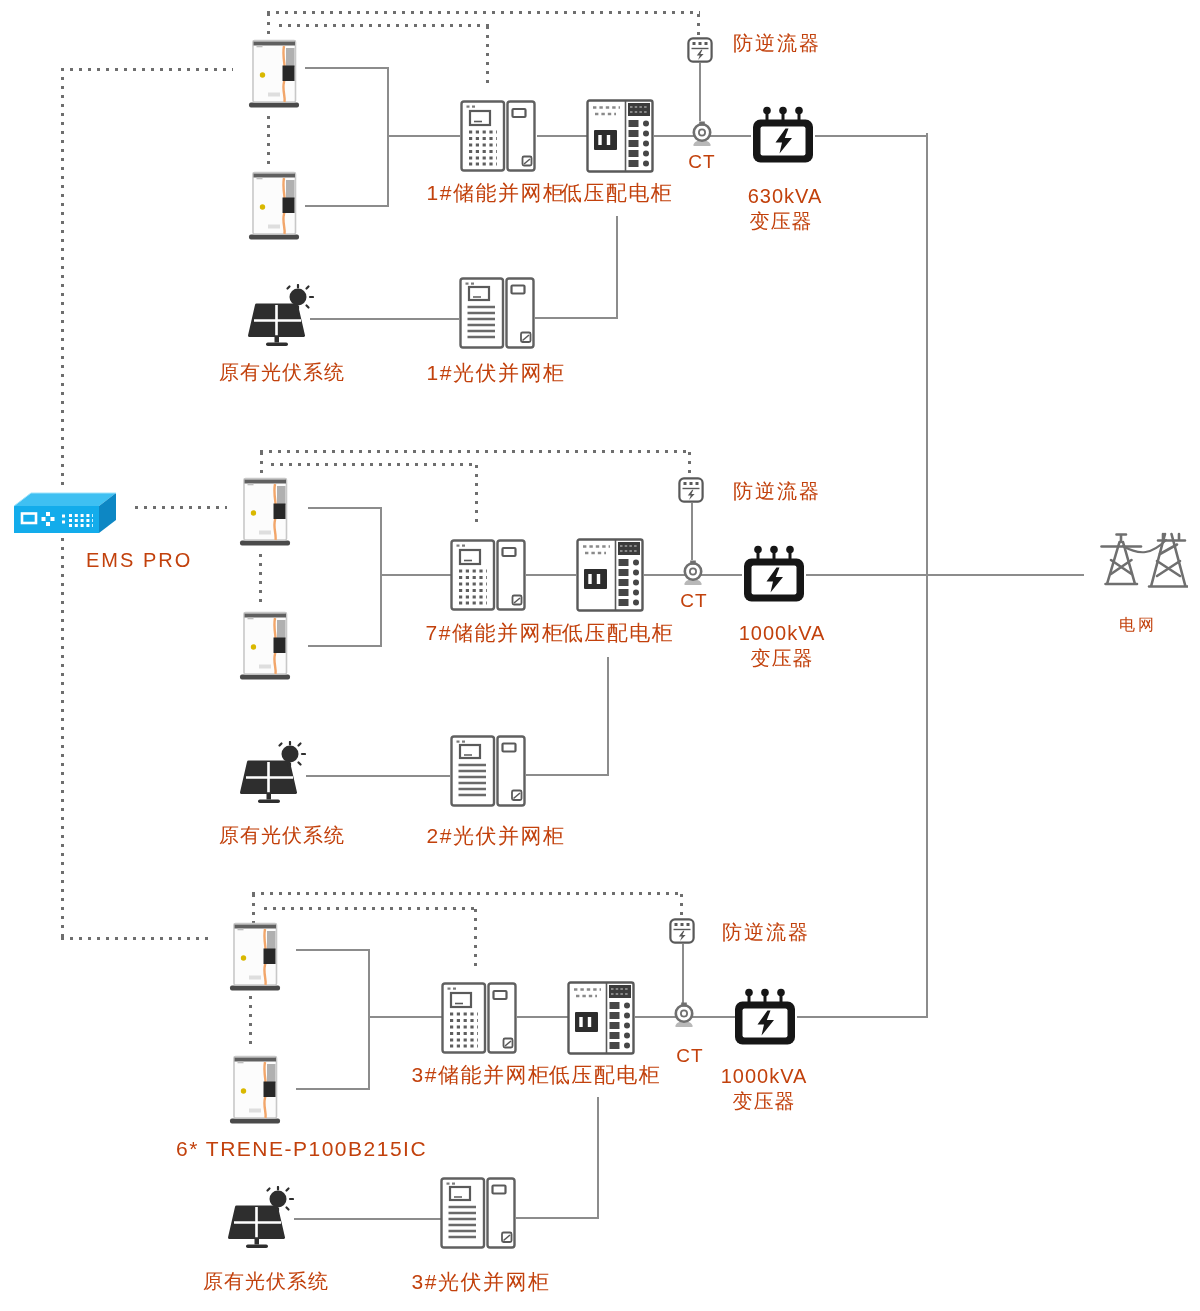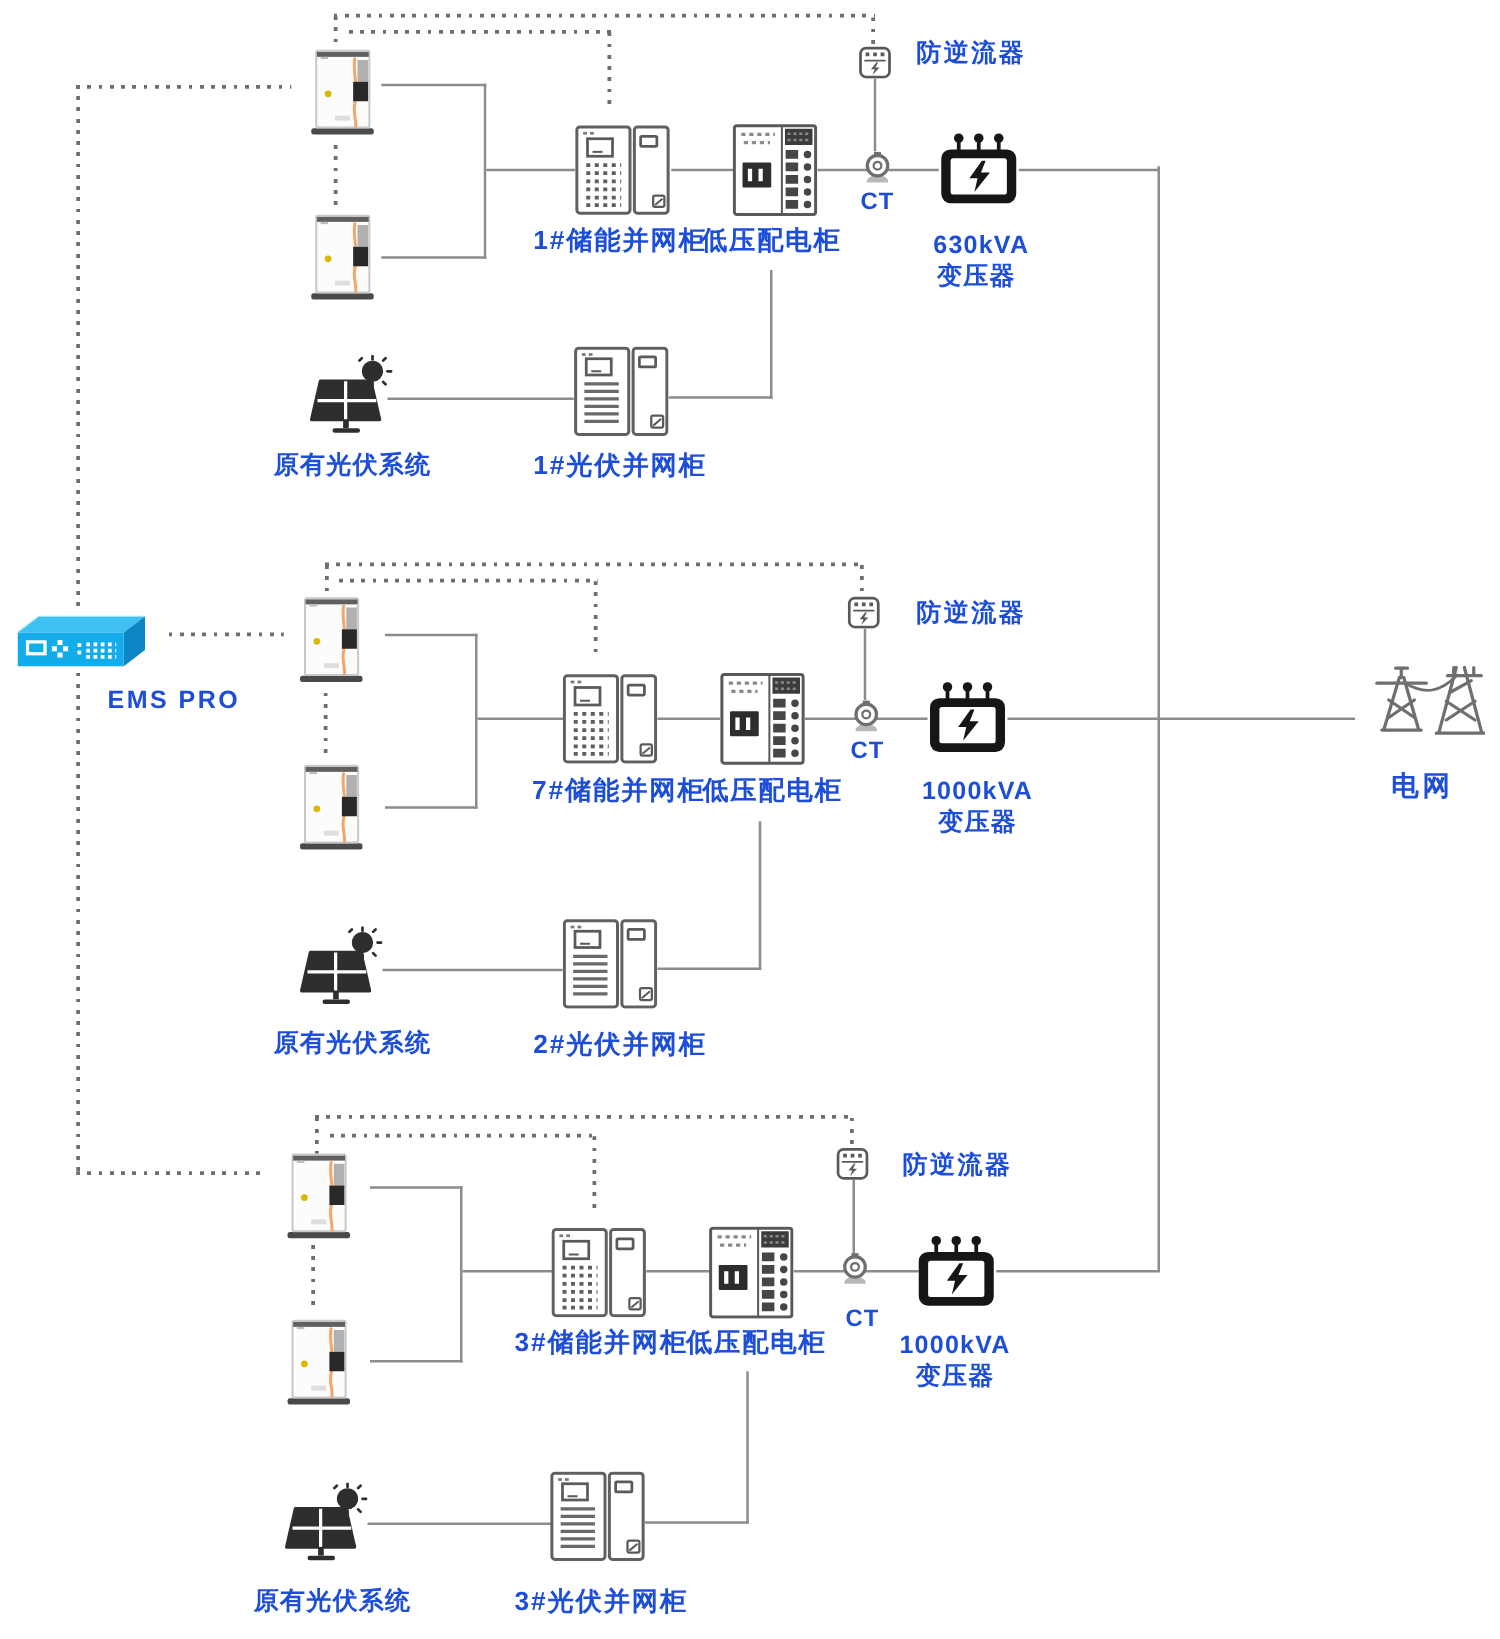--- a/index.html
+++ b/index.html
@@ -4,25 +4,25 @@
 <style>
   html,body{margin:0;padding:0;background:#fff;}
   .canvas{position:relative;width:1200px;height:1311px;background:#fff;overflow:hidden;
           font-family:"Liberation Sans","DejaVu Sans",sans-serif;}
   .icon{position:absolute;}
   .ln{position:absolute;background:#8c8c8c;}
   .dh{position:absolute;height:3px;
       background-image:repeating-linear-gradient(90deg,#6e6e6e 0 3px,transparent 3px 9px);}
   .dv{position:absolute;width:3px;
       background-image:repeating-linear-gradient(180deg,#6e6e6e 0 3px,transparent 3px 9px);}
-  .lbl{position:absolute;font-weight:bold;color:#1d4ed8;text-align:center;
+  .lbl{position:absolute;font-weight:normal;color:#c2410c;text-align:center;
        font-size:20px;line-height:1.25;letter-spacing:1px;white-space:nowrap;}
   .lbl.left{text-align:left;letter-spacing:2px;}
   .lbl.big{font-size:21px;letter-spacing:1.5px;}
-  .lbl.grid{font-size:22px;letter-spacing:3px;}
+  .lbl.grid{font-size:16px;letter-spacing:3px;}
 </style>
 </head>
 <body>
 
 <div class="canvas">
 
   <svg width="0" height="0" style="position:absolute" aria-hidden="true">
     <defs>
       <symbol id="sym-battery" viewBox="0 0 54 70">
         <rect x="2" y="63.5" width="50" height="5" rx="2" fill="#4a4a4a"></rect>
@@ -331,20 +331,21 @@
   <svg class="icon" style="left:673px;top:1002px;width:22px;height:26px">
       <use href="#sym-ct"></use>
     </svg>
   <svg class="icon" style="left:733px;top:988px;width:64px;height:58px">
       <use href="#sym-transformer"></use>
     </svg>
   <svg class="icon" style="left:440px;top:1177px;width:76px;height:72px">
       <use href="#sym-pvcab"></use>
     </svg>
 
+  <div class="lbl big" style="left:176px;top:1136px;width:250px">6* TRENE-P100B215IC</div>
   <div class="lbl" style="left:191px;top:1269px;width:150px">原有光伏系统</div>
   <div class="lbl big" style="left:411px;top:1062px;width:140px">3#储能并网柜</div>
   <div class="lbl big" style="left:547px;top:1062px;width:116px">低压配电柜</div>
   <div class="lbl left" style="left:722px;top:920px">防逆流器</div>
   <div class="lbl" style="left:672px;top:1044px;width:36px;font-size:19px">CT</div>
   <div class="lbl" style="left:714px;top:1064px;width:100px">1000kVA</div>
   <div class="lbl" style="left:714px;top:1089px;width:100px">变压器</div>
   <div class="lbl big" style="left:406px;top:1269px;width:150px">3#光伏并网柜</div>
 
 </div>

